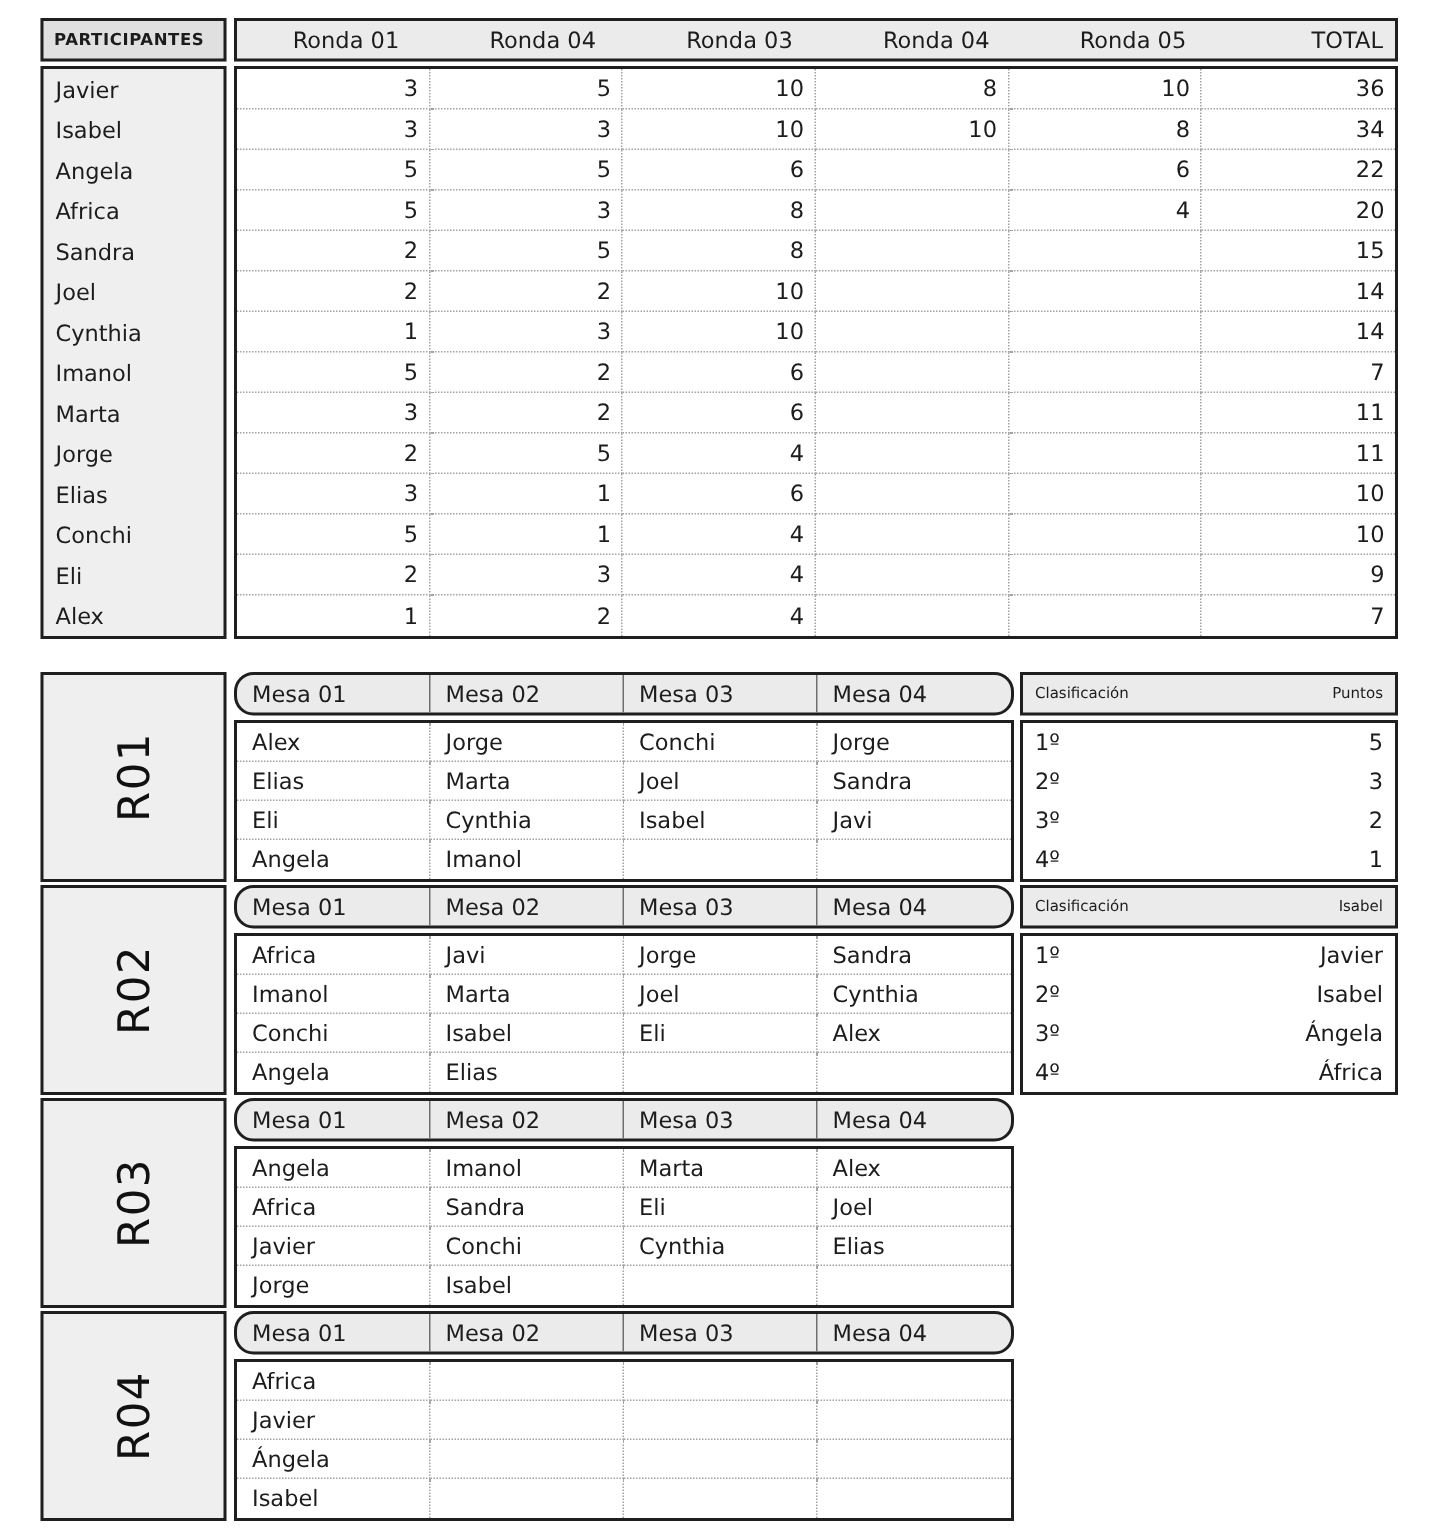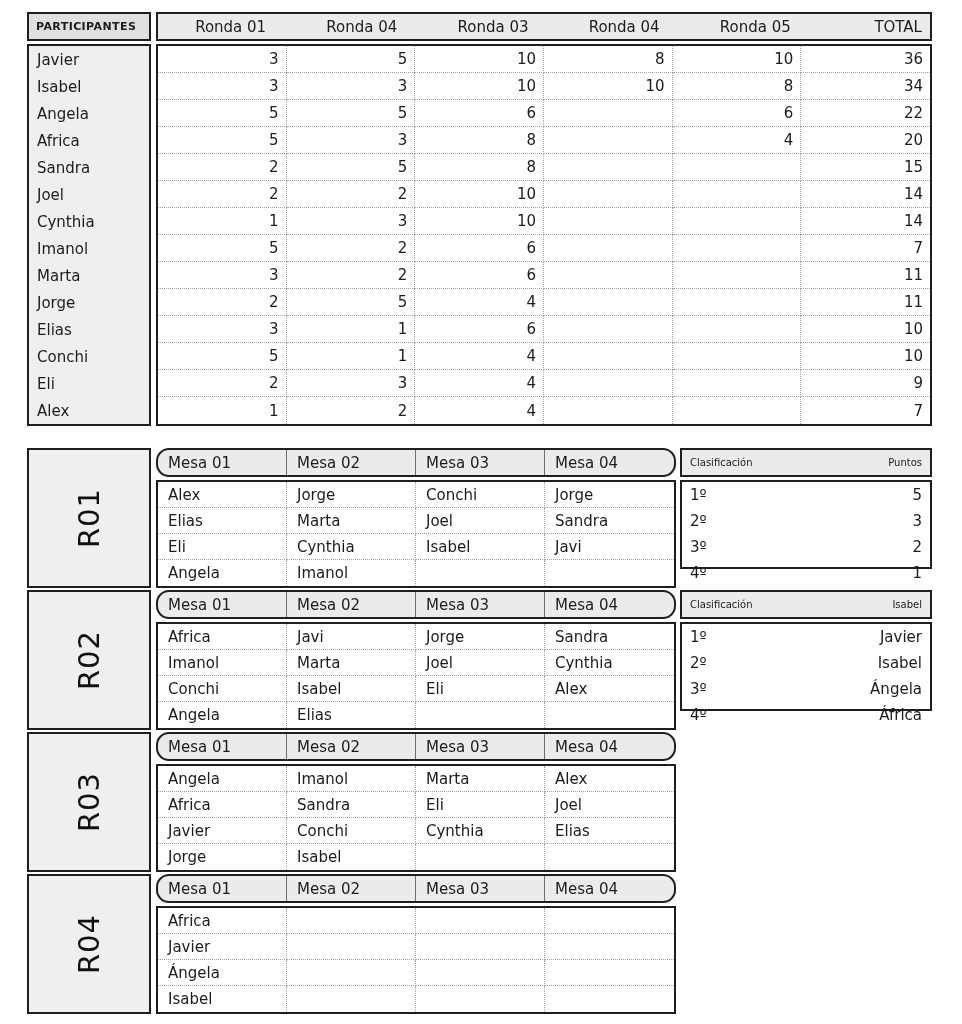--- a/index.html
+++ b/index.html
@@ -42,21 +42,21 @@
   .hrow4 .mesa-hcell:last-child{border-right:none;}
   .mesa-grid{height:108px;display:grid;grid-template-columns:repeat(4,1fr);
     grid-auto-rows:26px;background:#fff;}
   .mesa-cell{display:flex;align-items:center;padding-left:10px;font-size:15px;
     border-right:1px dotted #a3a3a3;border-bottom:1px dotted #a3a3a3;}
   .mesa-grid > .mesa-cell:nth-child(4n){border-right:none;}
   .mesa-grid > .mesa-cell:nth-last-child(-n+4){border-bottom:none;}
   .round-right{width:252px;flex:0 0 252px;margin-left:4px;}
   .class-header{display:flex;align-items:center;justify-content:space-between;
     padding:0 8px;font-size:10px;}
-  .class-body{height:89px;display:grid;grid-auto-rows:26px;background:#fff;}
+  .class-body{height:108px;display:grid;grid-auto-rows:26px;background:#fff;}
   .class-row{display:flex;align-items:center;justify-content:space-between;
     padding:0 8px;font-size:15px;}
 </style>
 </head>
 <body>
 
 <div class="page">
 
   <section class="top-table">
     <div class="col-left">

